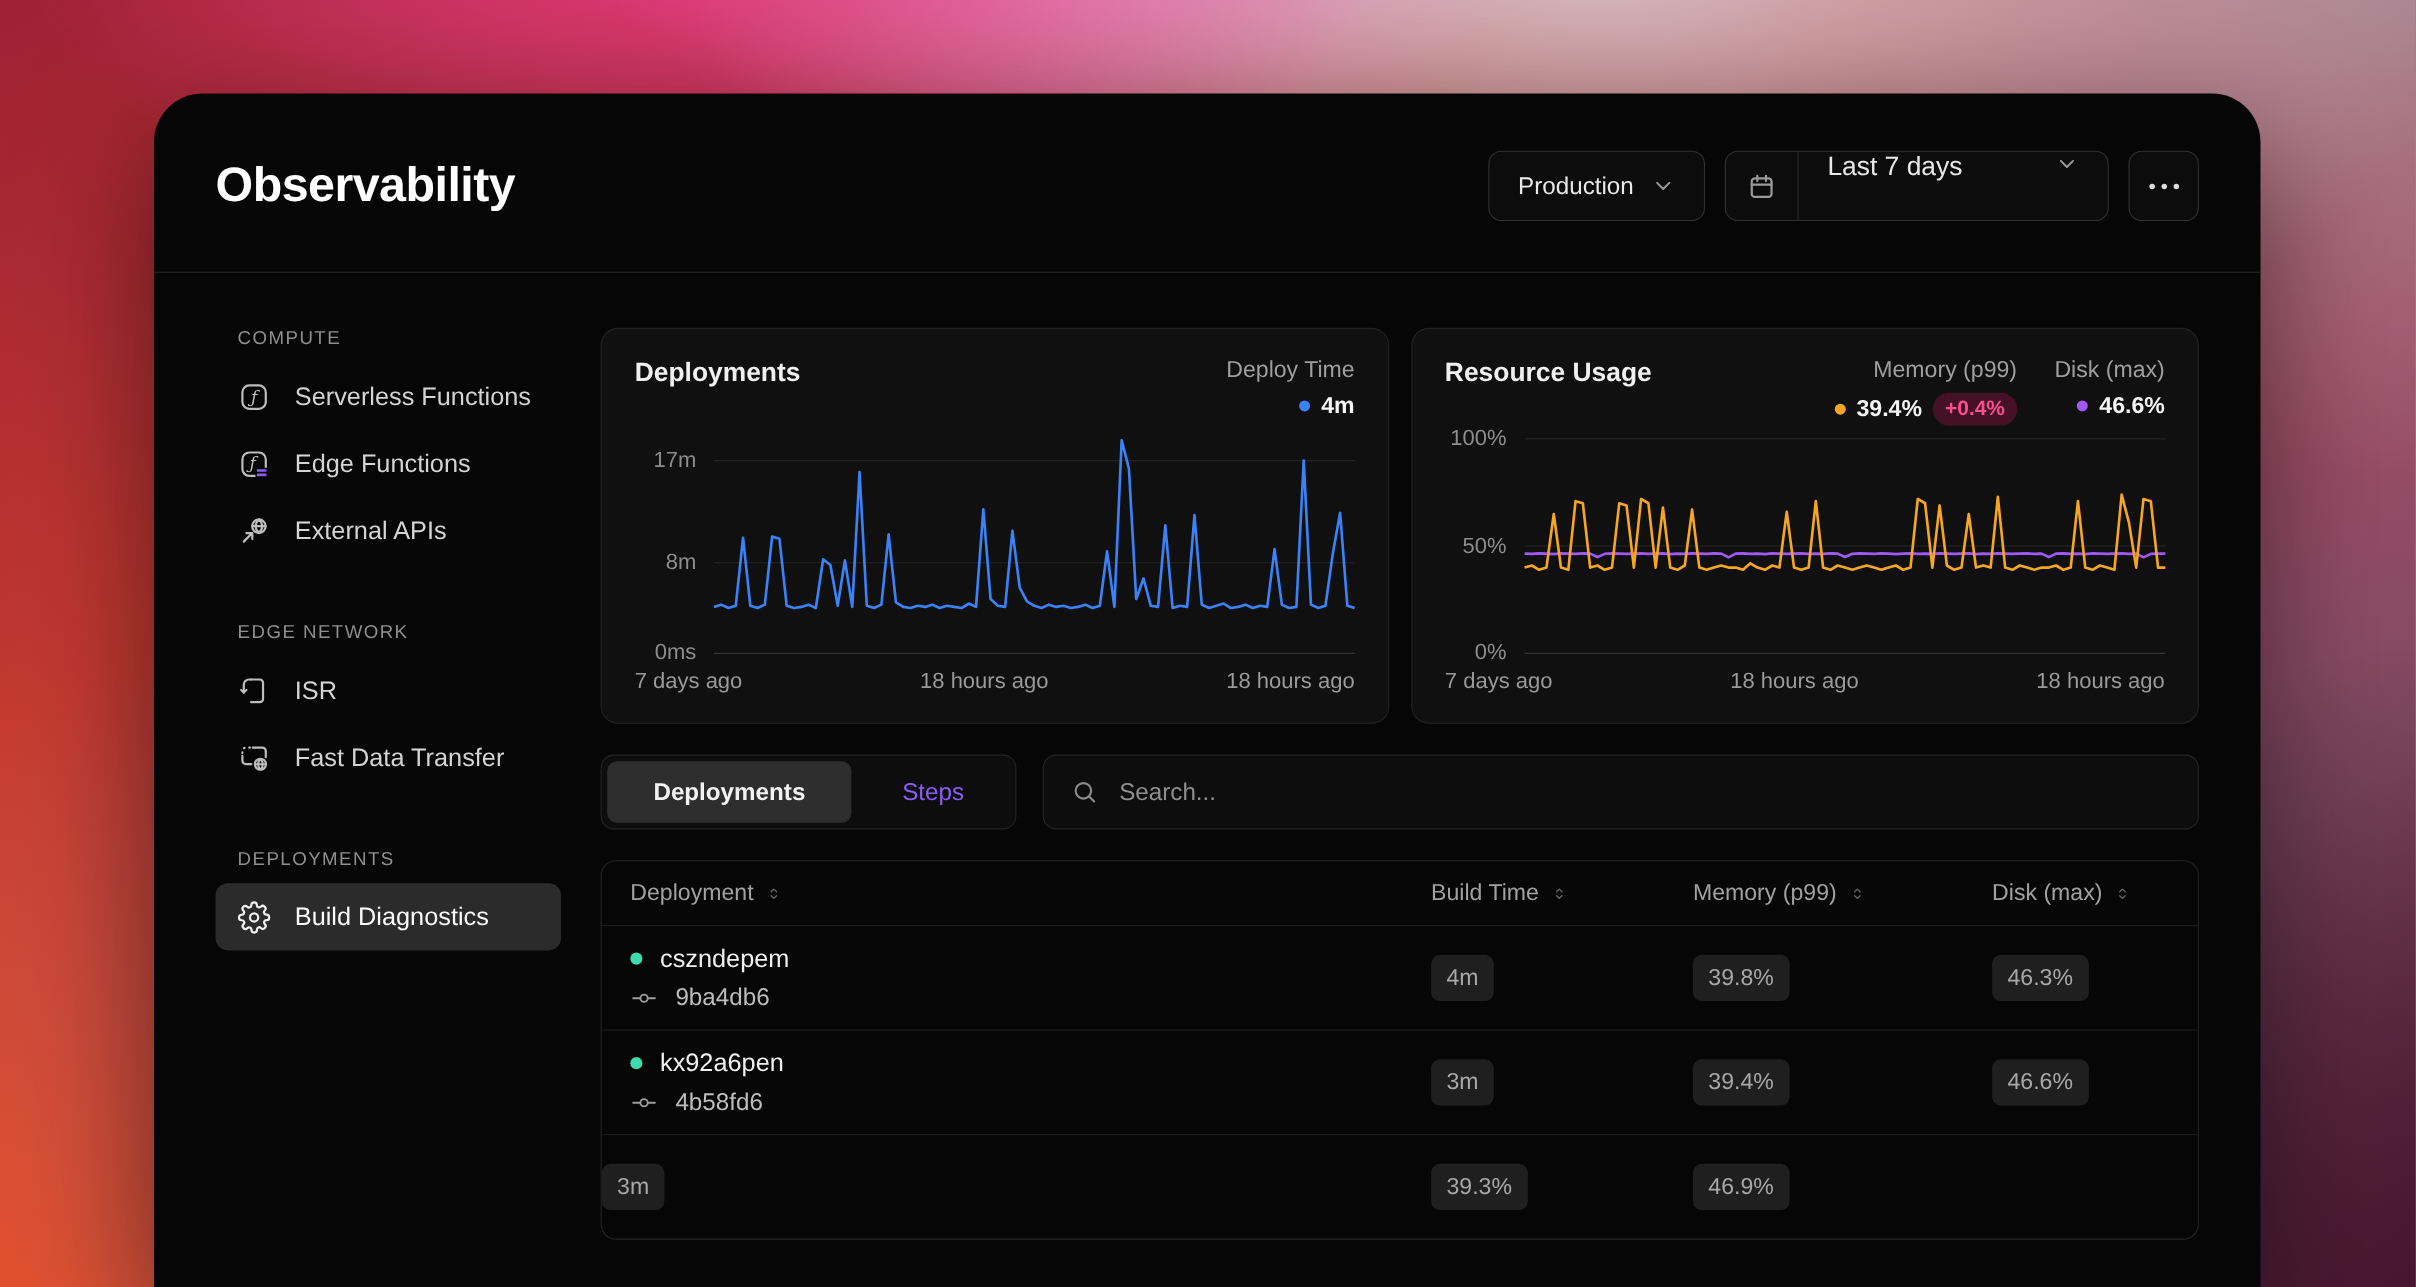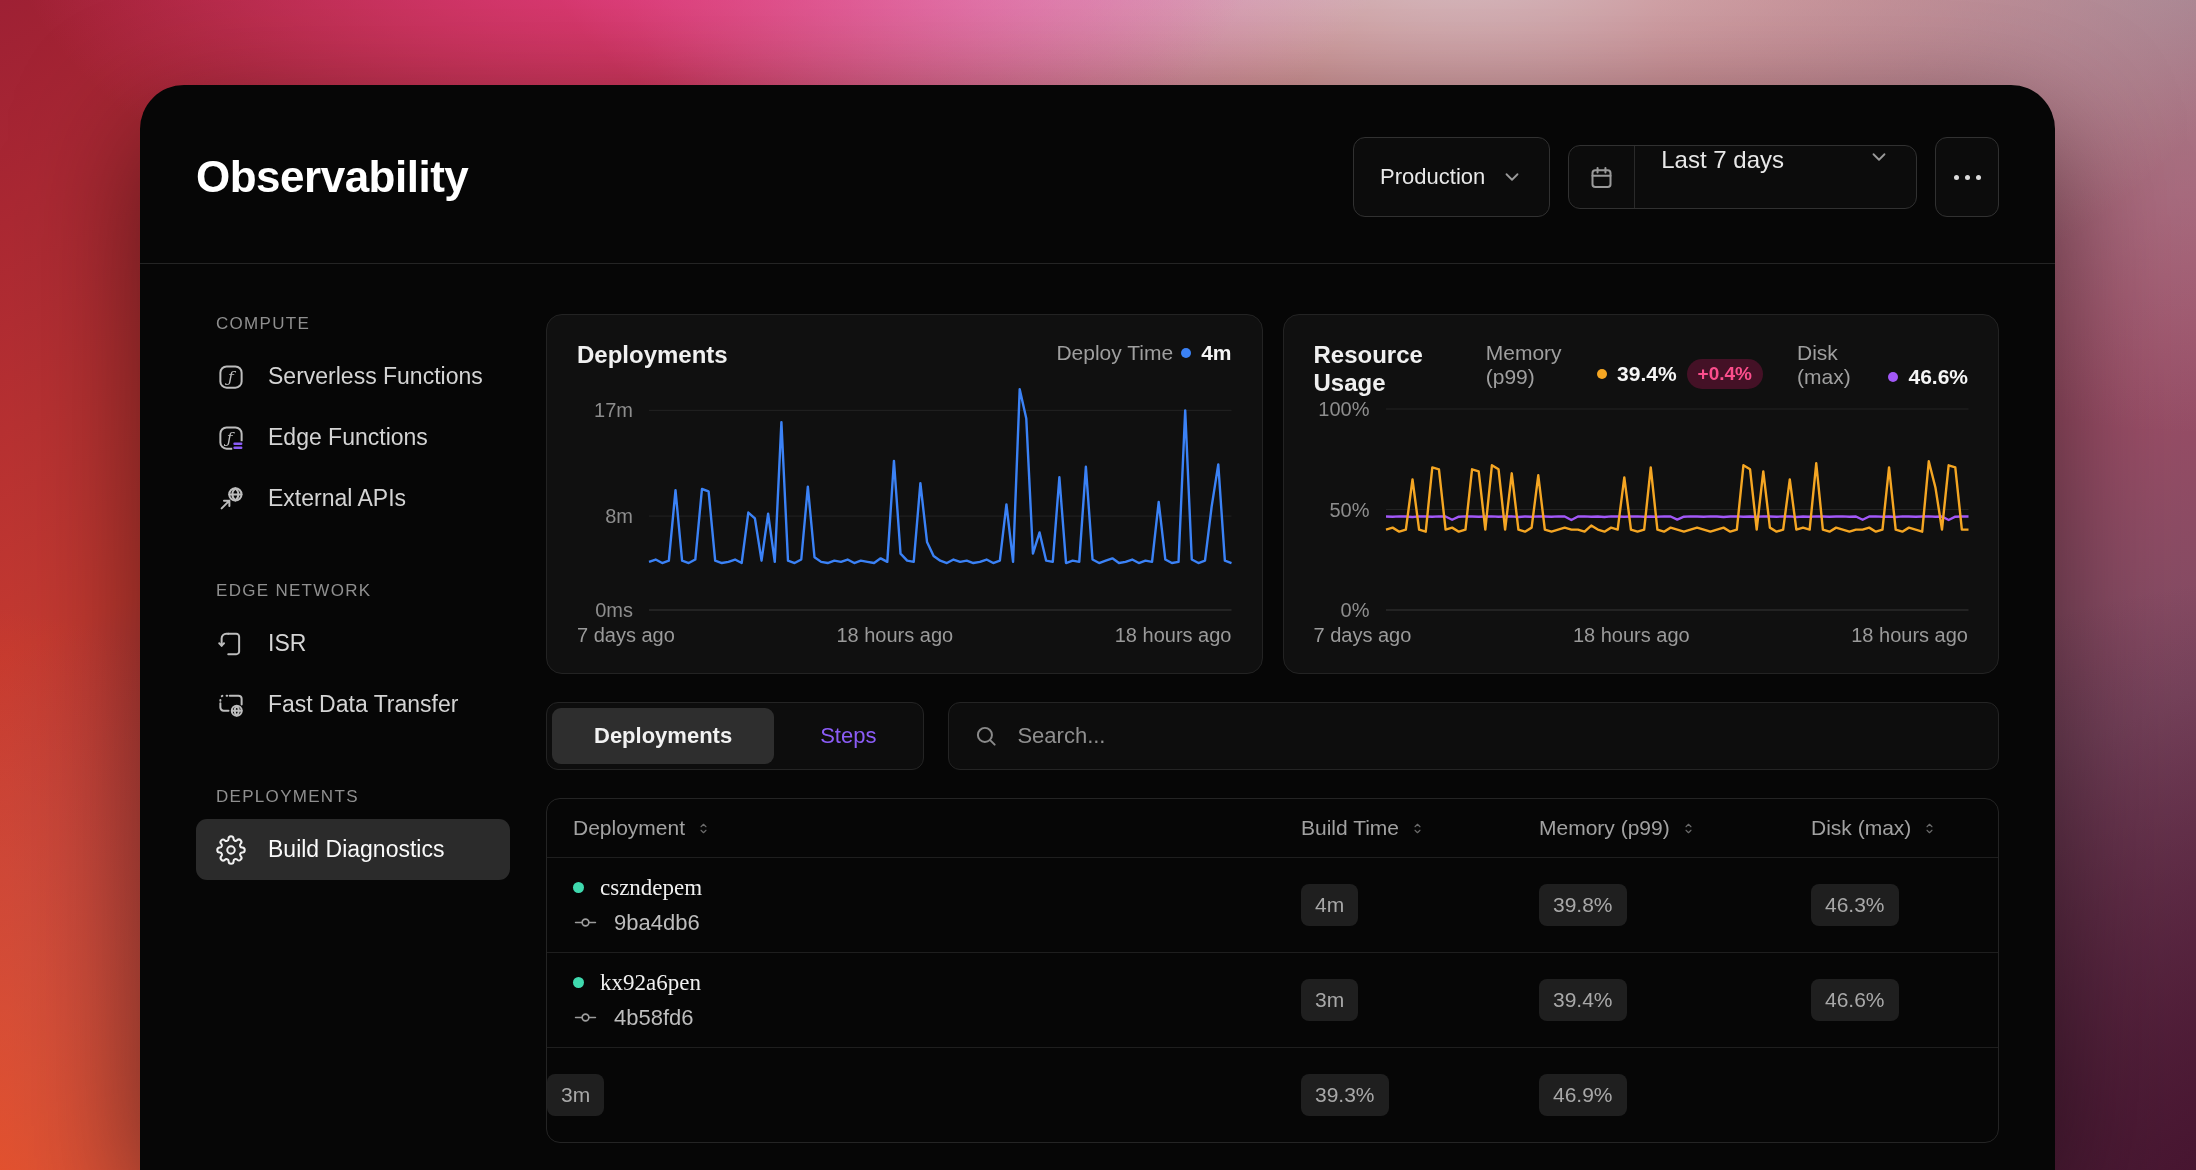--- a/index.html
+++ b/index.html
@@ -22,21 +22,21 @@
     color:#ededed; overflow:hidden;
   }
   
   .win-header {
     display:flex; align-items:center; justify-content:space-between;
     padding:52px 56px 46px; border-bottom:1px solid #242424;
   }
   .win-header h1 { font-size:44px; font-weight:600; letter-spacing:-.5px; color:#fff; }
   .header-controls { display:flex; align-items:center; gap:18px; }
   .btn {
-    display:flex; align-items:center; gap:16px; height:80px; padding:0 26px;
+    display:flex; align-items:center; gap:16px; height:64px; padding:0 26px;
     background:#0c0c0c; border:1px solid #313131; border-radius:12px;
     color:#e8e8e8; font-size:22px; cursor:pointer;
   }
   .btn svg, .btn-group svg { color:#9a9a9a; }
   .btn-group {
     display:flex; align-items:stretch; height:64px;
     border:1px solid #313131; border-radius:12px; background:#0c0c0c; overflow:hidden; cursor:pointer;
   }
   .cal-cell { width:66px; display:flex; align-items:center; justify-content:center; border-right:1px solid #2a2a2a; color:#d6d6d6; }
   .range-cell { display:flex; gap:84px; padding:0 26px; font-size:24px; color:#e8e8e8; }
@@ -58,21 +58,21 @@
   
   .main { flex:1; min-width:0; }
   .cards { display:flex; gap:20px; }
   .card {
     flex:1; height:360px; background:#101010; border:1px solid #232323;
     border-radius:16px; padding:26px 30px; display:flex; flex-direction:column; min-width:0;
   }
   .card-head { display:flex; justify-content:space-between; align-items:flex-start; }
   .card-head h2 { font-size:24px; font-weight:600; color:#f0f0f0; }
   .legend { display:flex; gap:34px; }
-  .lg { display:flex; align-items:flex-end; gap:8px; }
+  .lg { display:flex; flex-direction:column; align-items:flex-end; gap:8px; }
   .lg-label { font-size:21px; color:#9f9f9f; }
   .lg-val { display:flex; align-items:center; gap:10px; font-size:21px; font-weight:700; color:#f5f5f5; }
   .lg-val .dot { width:10px; height:10px; border-radius:50%; }
   .lg-badge {
     font-size:19px; font-weight:600; color:#fb4e8c; background:#441126;
     padding:4px 11px; border-radius:999px;
   }
   .chart { flex:1; display:flex; flex-direction:column; margin-top:12px; min-height:0; }
   .plot-row { flex:1; display:flex; min-height:0; }
   .ylabels { width:72px; position:relative; flex-shrink:0; }
@@ -107,21 +107,21 @@
   .t-head { height:58px; }
   .t-head .th {
     display:flex; align-items:center; gap:10px; font-size:21px; color:#a1a1a1; cursor:pointer;
   }
   .t-head .th:first-child, .t-row .c-dep { padding-left:26px; }
   .t-head svg { color:#6b6b6b; }
   .t-row { height:95px; border-top:1px solid #1e1e1e; }
   .c-dep { display:flex; flex-direction:column; gap:9px; }
   .dep-line { display:flex; align-items:center; gap:16px; }
   .status-dot { width:11px; height:11px; border-radius:50%; flex-shrink:0; }
-  .dep-name { font-size:23px; color:#f0f0f0;font-family:Liberation Serif, serif; }
+  .dep-name { font-size:23px; color:#f0f0f0; }
   .dep-line svg { color:#9c9c9c; }
   .dep-hash { font-size:22px; color:#bdbdbd; }
   .val-badge {
     display:inline-block; background:#1f1f1f; color:#a8a8a8;
     font-size:21px; padding:9px 14px; border-radius:8px;
   }
 </style>
 </head>
 <body>
 

